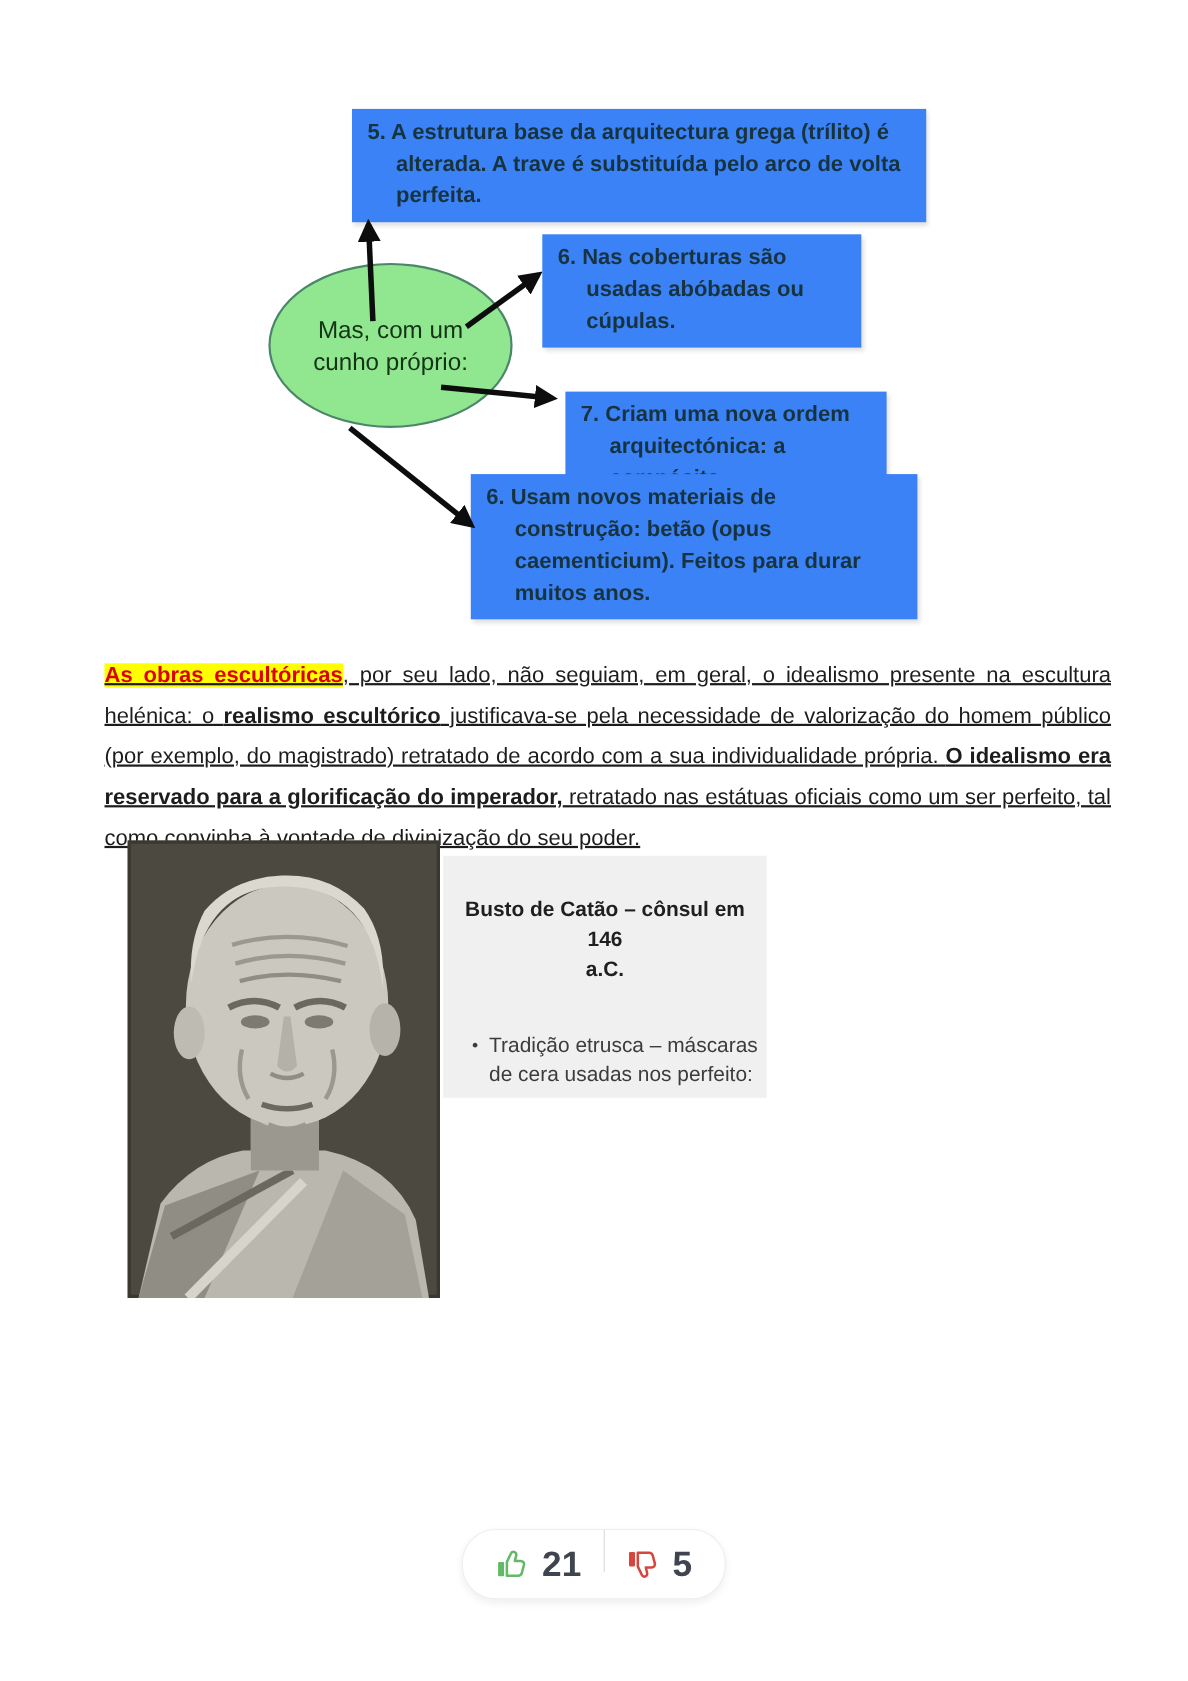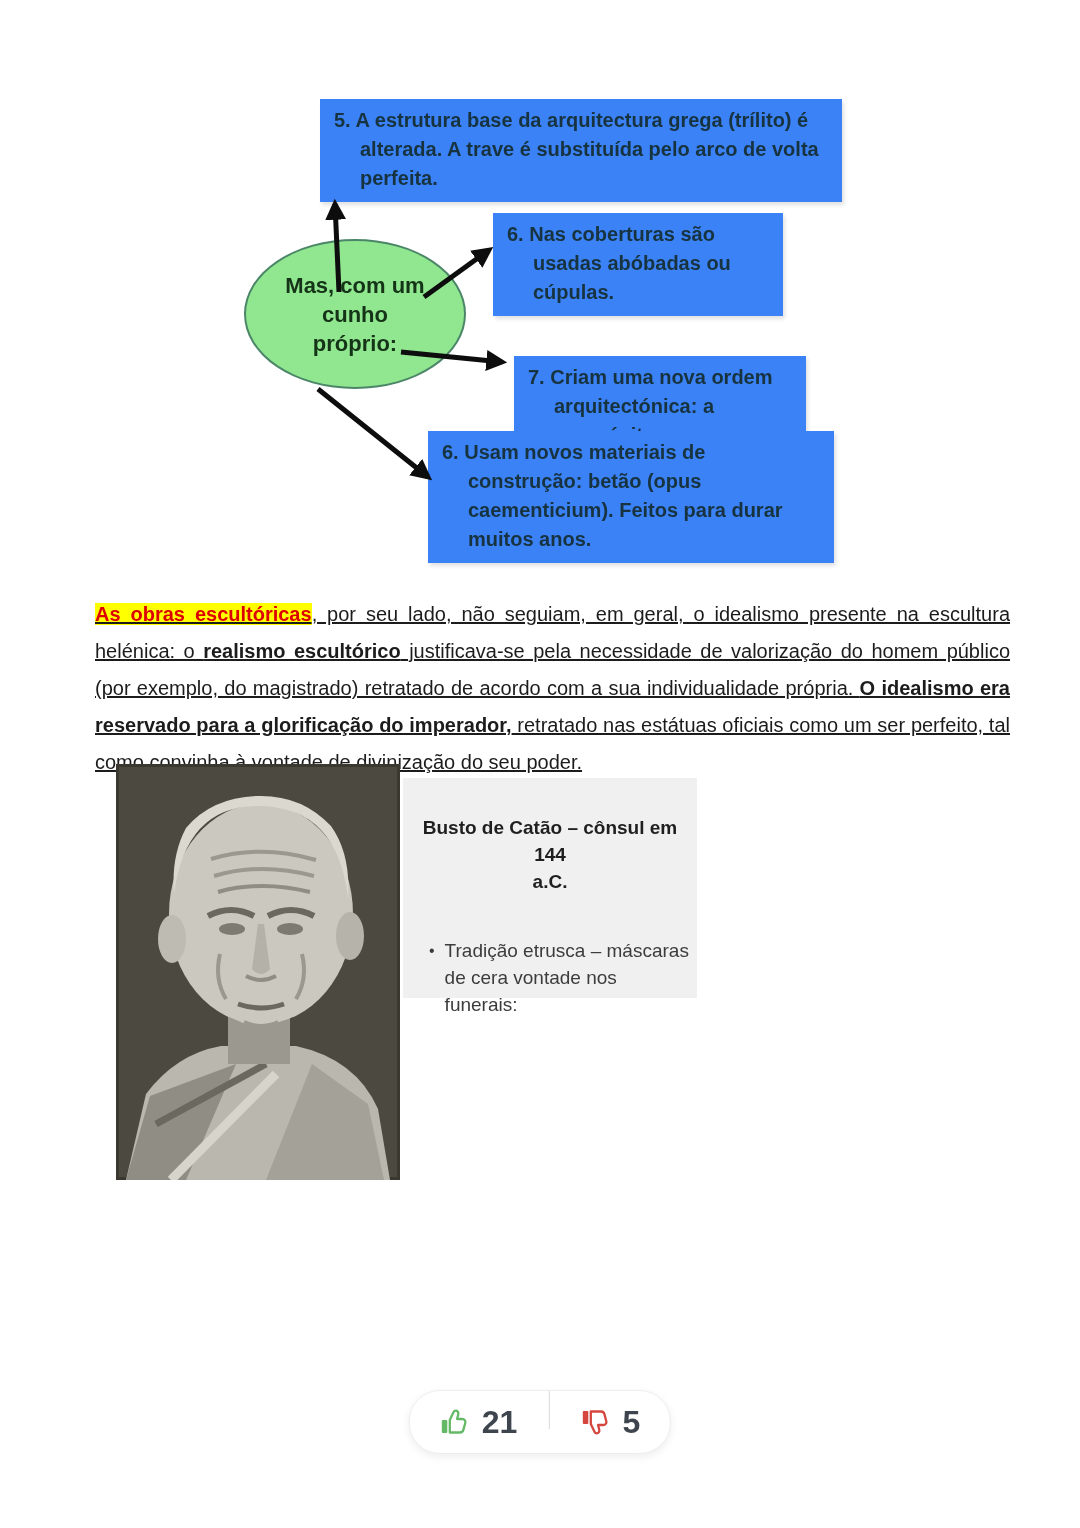--- a/index.html
+++ b/index.html
@@ -12,21 +12,21 @@
     position:absolute;background:#3b82f6;color:#17333f;
     font-size:20px;line-height:29px;font-weight:600;
     padding:7px 12px 9px 14px;box-sizing:border-box;
     box-shadow:2px 3px 4px rgba(0,0,0,0.12);
   }
   .dbox .hang{display:block;padding-left:26px;text-indent:-26px;}
   .ellipse{
     position:absolute;left:244px;top:239px;width:222px;height:150px;
     background:#90e78f;border:2px solid #4c8668;border-radius:50%;
     display:flex;align-items:center;justify-content:center;text-align:center;
-    color:#143317;font-size:22px;line-height:29px;font-weight:bold;
+    color:#143317;font-size:22px;line-height:29px;font-weight:normal;
     box-sizing:border-box;padding:0 36px;
   }
   .arrows{position:absolute;left:0;top:0;width:1080px;height:560px;pointer-events:none;}
   
   .para{
     position:absolute;left:95px;top:576px;width:915px;
     font-size:20px;line-height:37px;color:#1c1c1c;text-align:justify;text-decoration:underline;
   }
   .hl{background:#ffff00;color:#dd0000;font-weight:bold;}
   .b{font-weight:bold;}
@@ -44,21 +44,21 @@
   .cap-bullet{
     margin-top:42px;display:flex;gap:10px;font-size:19px;line-height:27px;color:#3c3c3c;
     padding-left:18px;width:260px;
   }
   .cap-bullet .dot{flex:0 0 auto;font-size:16px;line-height:27px;}
   
   .pill{
     position:absolute;left:50%;top:1390px;transform:translateX(-50%);
     height:62px;background:#ffffff;border:1px solid #eeeeee;border-radius:31px;
     box-shadow:0 3px 8px rgba(0,0,0,0.07);
-    display:flex;padding:0 30px;gap:31px;
+    display:flex;padding:0 30px;gap:20px;
   }
   .vote{display:flex;align-items:center;gap:10px;background:none;border:none;padding:0;cursor:pointer;}
   .vote .cnt{font-size:32px;font-weight:bold;color:#3e454e;font-family:"Liberation Sans",sans-serif;}
   .vdivider{width:1px;height:38px;background:#d8d8d8;}
 </style>
 </head>
 <body>
 
 <div class="page">
 
@@ -134,26 +134,26 @@
       <path d="M104 190 Q98 215 110 235" stroke="#9a988f" stroke-width="4" fill="none"></path>
       <path d="M186 190 Q192 215 180 235" stroke="#9a988f" stroke-width="4" fill="none"></path>
 
       <path d="M122 240 Q145 248 168 240" stroke="#6b695f" stroke-width="5" fill="none"></path>
       <path d="M128 258 Q145 266 162 258" stroke="#9a988f" stroke-width="4" fill="none"></path>
     </svg>
   </div>
 
   <div class="caption">
     <div class="cap-title">
-      <div>Busto de Catão – cônsul em 144</div>
+      <div>Busto de Catão – cônsul em 146</div>
       <div>a.C.</div>
     </div>
     <div class="cap-bullet">
       <span class="dot">•</span>
-      <span>Tradição etrusca – máscaras de cera vontade nos funerais:</span>
+      <span>Tradição etrusca – máscaras de cera usadas nos perfeito:</span>
     </div>
   </div>
 
   <div class="pill">
     <button class="vote">
       <svg width="32" height="32" viewBox="0 0 32 32">
         <rect x="2" y="14" width="5.5" height="13" rx="1" fill="#64b966"></rect>
         <path d="M10 26.5 h10.2 c1.6 0 3-1.1 3.4-2.6 l1.9-7.2 c.5-1.9-.9-3.7-2.9-3.7 h-5.3 l1.2-5 c.4-1.7-.9-3.3-2.6-3.3 -.9 0-1.7.5-2.1 1.3 L10 14 Z" fill="none" stroke="#64b966" stroke-width="2.3" stroke-linejoin="round"></path>
       </svg>
       <span class="cnt">21</span>

